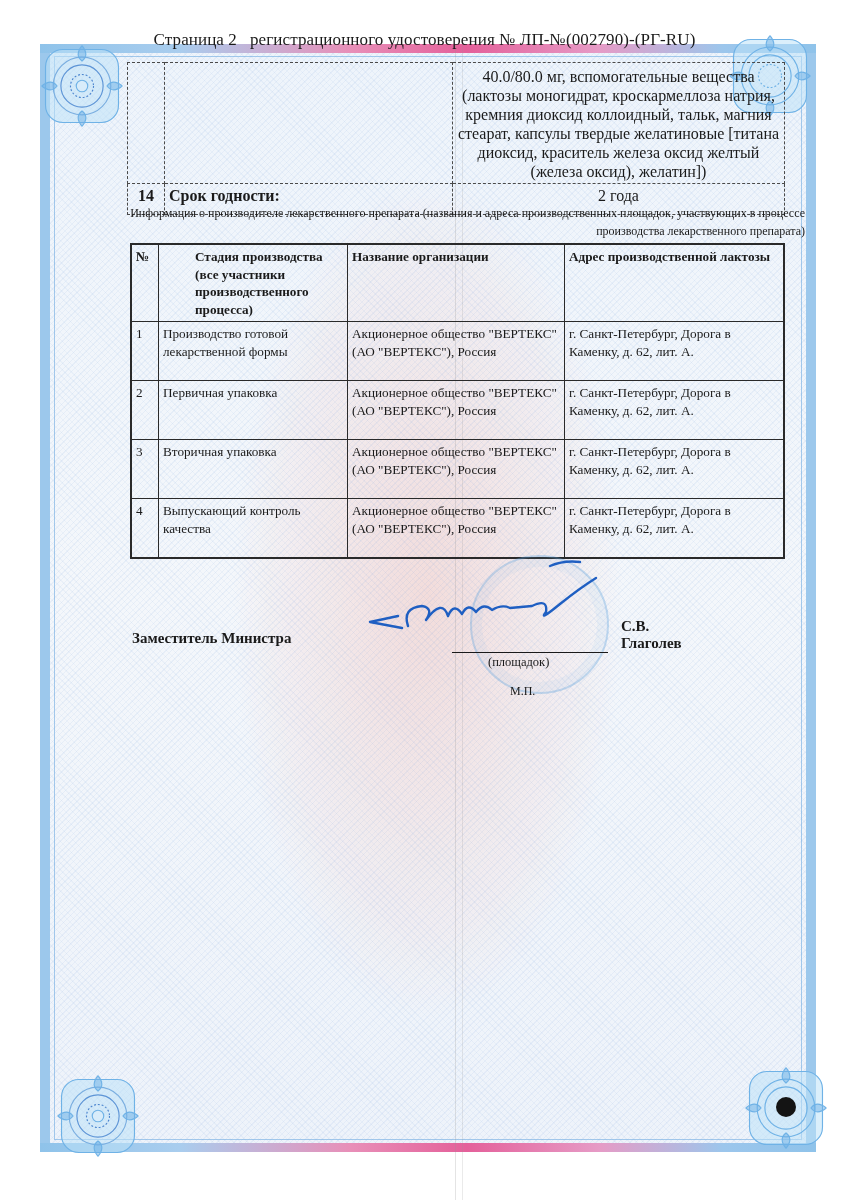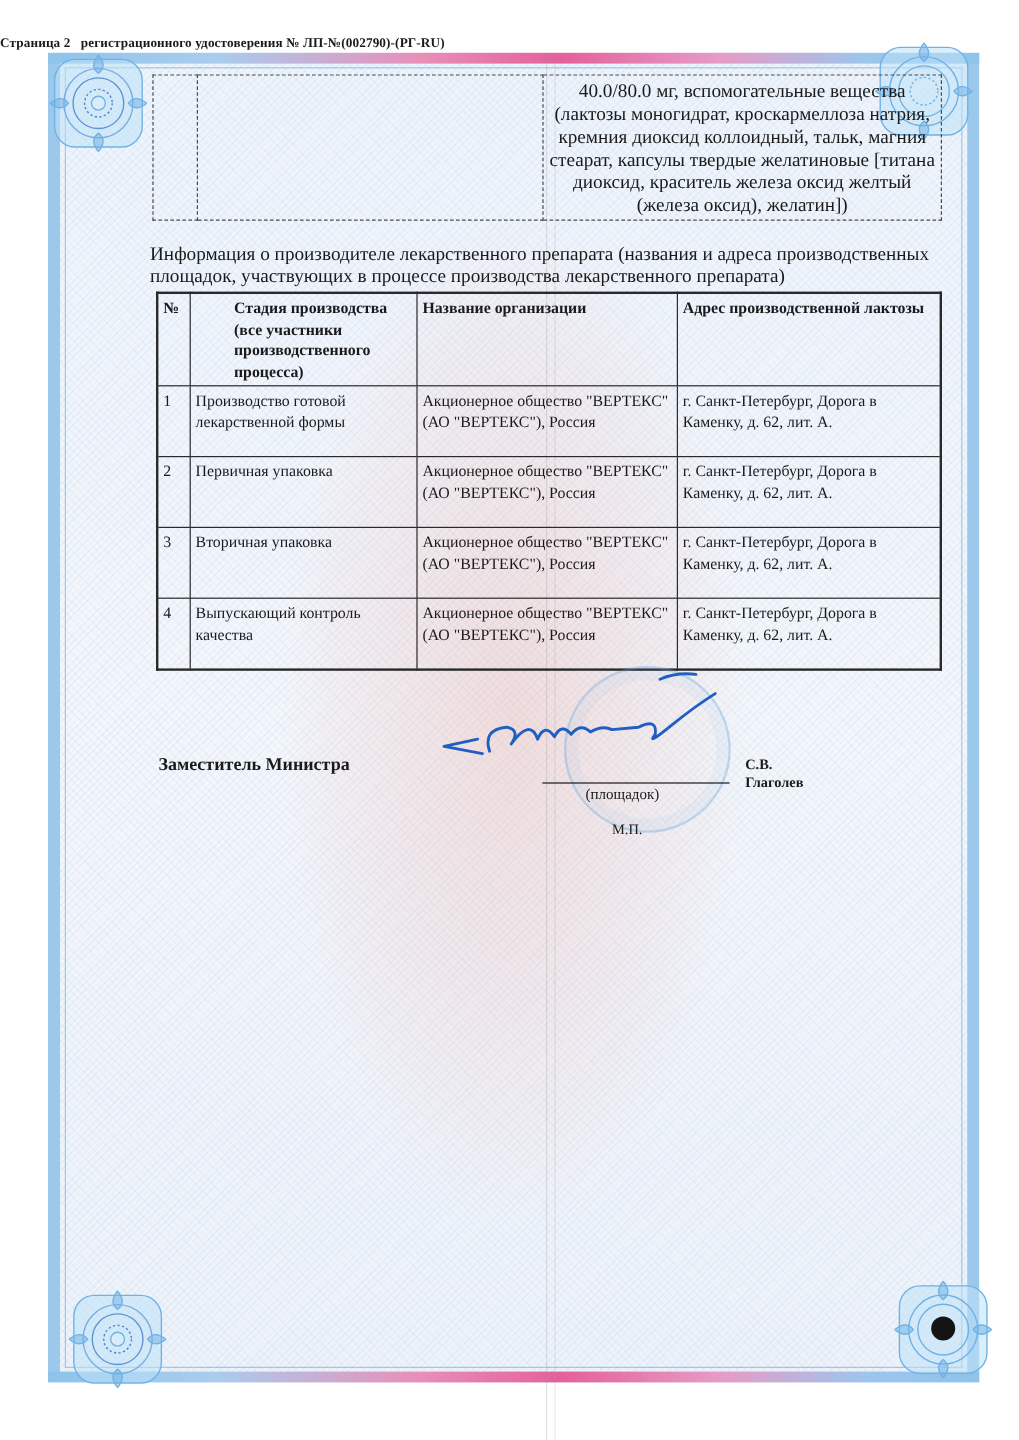--- a/index.html
+++ b/index.html
@@ -47,53 +47,53 @@
   .ros-tl { left: 34px; top: 38px; }
   .ros-tr { left: 722px; top: 28px; }
   .ros-bl { left: 50px; top: 1068px; }
   .ros-br { left: 738px; top: 1060px; }
   .punch-hole {
     position: absolute; left: 776px; top: 1097px; width: 20px; height: 20px;
     border-radius: 50%; background: #141414;
   }
 
   .header {
-    position: absolute; left: 0; right: 0; top: 30px; text-align: left;
-    font-size: 11px; letter-spacing: 0.1px; white-space: pre; font-weight: bold;
+    position: absolute; left: 0; right: 0; top: 30px; text-align: center;
+    font-size: 17px; letter-spacing: 0.1px; white-space: pre;
   }
 
   table { border-collapse: collapse; position: absolute; }
   .t1 { left: 127px; top: 62px; width: 658px; }
   .t1 td { border: 1px dashed #4a4a4a; font-size: 16px; line-height: 19px; vertical-align: top; }
   .t1 .c-num { width: 34px; text-align: center; font-weight: bold; }
   .t1 .c-label { width: 282px; font-weight: bold; padding-left: 4px; }
   .t1 .c-val { text-align: center; padding: 4px 4px 2px 4px; }
   .t1 tr.r1 td { height: 94px; }
   .t1 tr.r2 td { height: 26px; padding-top: 2px; }
 
   .info-caption {
     position: absolute; left: 125px; width: 680px; top: 204px;
-    text-align: left; font-size: 16px; line-height: 18px;
+    text-align: right; font-size: 12px; line-height: 18px;
   }
 
   .t2 { left: 130px; top: 243px; width: 655px; border: 2px solid #2a2a2a; }
   .t2 th, .t2 td {
     border: 1px solid #2a2a2a; font-size: 13.2px; line-height: 17.5px;
     text-align: left; vertical-align: top; padding: 3px 4px;
   }
   .t2 th { font-weight: bold; height: 70px; }
   .t2 td { height: 52px; }
   .t2 .c-n { width: 18px; }
   .t2 .c-stage { width: 148px; padding-left: 36px; }
   .t2 .c-org { width: 208px; margin-left: 14px; }
 
   .signature-block { position: absolute; left: 0; top: 560px; width: 693px; height: 150px; }
   .sign-title { position: absolute; left: 132px; top: 70px; font-weight: bold; font-size: 15px; }
   .sign-line { position: absolute; left: 452px; top: 92px; width: 156px; border-top: 1.5px solid #1a1a1a; }
-  .sign-name { position: absolute; left: 621px; top: 70px; font-weight: bold; font-size: 12px; }
+  .sign-name { position: absolute; left: 621px; top: 58px; font-weight: bold; font-size: 15px; }
   .sign-caption { position: absolute; left: 488px; top: 95px; font-size: 12.5px; }
   .stamp-label { position: absolute; left: 510px; top: 124px; font-size: 12px; }
   .stamp {
     position: absolute; left: 470px; top: -5px; width: 135px; height: 135px; border-radius: 50%;
     border: 2px solid rgba(90,160,220,0.35);
     box-shadow: inset 0 0 0 10px rgba(120,180,230,0.08);
   }
   .sign-svg { position: absolute; left: 350px; top: -2px; width: 265px; height: 80px; }
 </style>
 </head>
@@ -153,20 +153,25 @@
 <div class="punch-hole"></div>
 
 <div class="header">Страница 2   регистрационного удостоверения № ЛП-№(002790)-(РГ-RU)</div>
 
 <table class="t1">
   <tbody>
       <tr class="r1">
     <td class="c-num"></td>
     <td class="c-label"></td>
     <td class="c-val">40.0/80.0 мг, вспомогательные вещества (лактозы моногидрат, кроскармеллоза натрия, кремния диоксид коллоидный, тальк, магния стеарат, капсулы твердые желатиновые [титана диоксид, краситель железа оксид желтый (железа оксид), желатин])</td>
+  </tr>
+  <tr class="r2">
+    <td class="c-num">14</td>
+    <td class="c-label">Срок годности:</td>
+    <td class="c-val">2 года</td>
   </tr>
 </tbody>
   </table>
 
 <div class="info-caption">Информация о производителе лекарственного препарата (названия и адреса производственных площадок, участвующих в процессе производства лекарственного препарата)</div>
 
 <table class="t2">
   <tbody>
       <tr>
     <th class="c-n">№</th>

